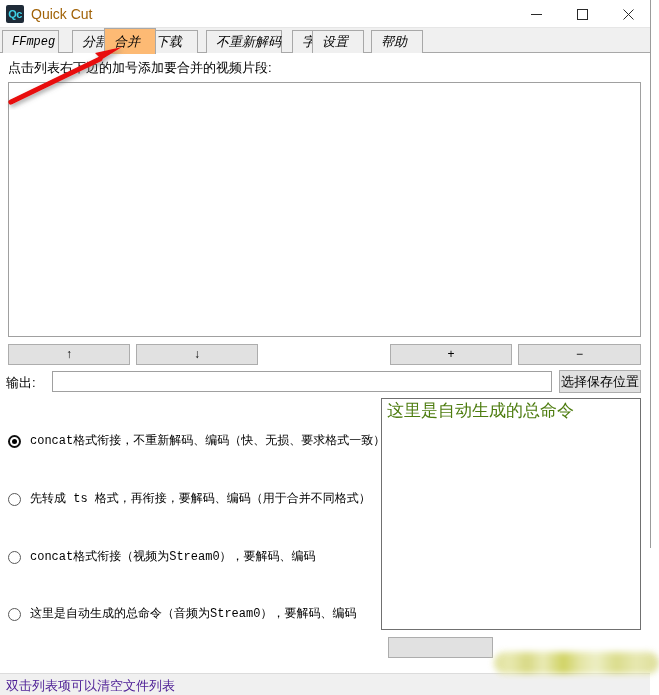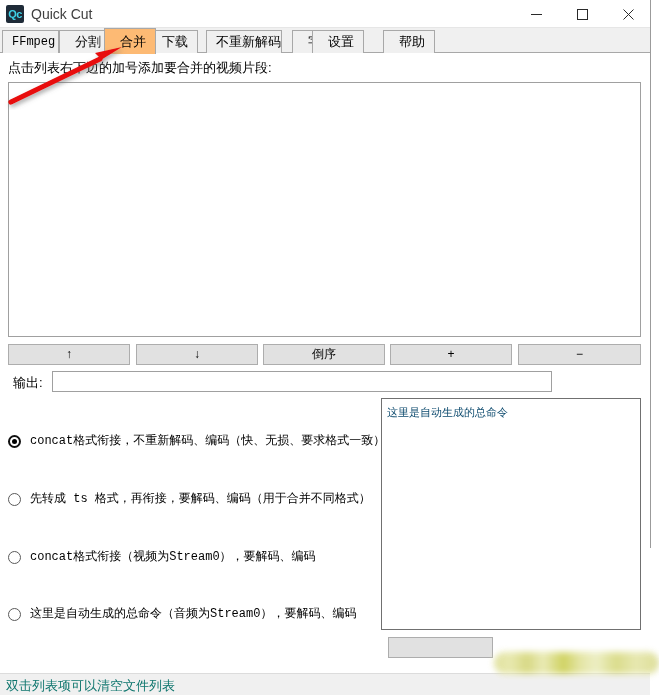--- a/index.html
+++ b/index.html
@@ -51,21 +51,21 @@
     font-weight: bold;
     line-height: 18px;
     text-align: center;
     letter-spacing: -0.5px;
   }
   #app-title {
     position: absolute;
     left: 31px; top: 5px;
     font-size: 14px;
     line-height: 18px;
-    color: #404040;
+    color: #a16207;
     white-space: nowrap;
   }
   .winbtn {
     position: absolute;
     top: 0;
     width: 46px;
     height: 28px;
     line-height: 28px;
     text-align: center;
     font-size: 13px;
@@ -94,21 +94,22 @@
     line-height: 22px;
     padding: 0 9px;
     background: #f0f0f0;
     border: 1px solid #a8a8a8;
     border-bottom: none;
     box-sizing: border-box;
     font-size: 13px;
     color: #000;
     white-space: nowrap;
     cursor: default;
-    text-align: right;
+    text-align: left;
+    font-style: italic;
   }
   .tab.active {
     top: 0px;
     height: 26px;
     line-height: 25px;
     background: #fdba74;
     border-color: #a8a8a8;
     z-index: 5;
   }
   .tab.mono { font-family: "Liberation Mono", "DejaVu Sans Mono", monospace; font-size: 12px; }
@@ -157,21 +158,21 @@
   }
   #btn-up    { left: 8px;   width: 122px; }
   #btn-down  { left: 136px; width: 122px; }
   #btn-rev   { left: 263px; width: 122px; }
   #btn-add   { left: 390px; width: 122px; }
   #btn-del   { left: 518px; width: 123px; }
 
   
   #out-label {
     position: absolute;
-    left: 13px; top: 321px;
+    left: 6px; top: 321px;
     font-size: 13px;
     color: #000;
     white-space: nowrap;
   }
   #out-input {
     position: absolute;
     left: 52px; top: 318px;
     width: 500px;
     height: 21px;
     background: #ffffff;
@@ -240,23 +241,23 @@
   
   #cmd-area {
     position: absolute;
     left: 381px; top: 345px;
     width: 260px;
     height: 232px;
     background: #ffffff;
     border: 1px solid #707070;
     box-sizing: border-box;
     padding: 4px 5px;
-    font-family: Liberation Sans, sans-serif;
-    font-size: 11px;
-    color: #0c4a6e;
+    font-family: Liberation Mono, monospace;
+    font-size: 17px;
+    color: #4d7c0f;
     overflow: hidden;
     line-height: 18px;
   }
 
   #btn-run {
     position: absolute;
     left: 388px; top: 584px;
     width: 105px; height: 21px;
     background: #e1e1e1;
     border: 1px solid #adadad;
@@ -271,21 +272,21 @@
     width: 650px;
     height: 22px;
     background: #f0f0f0;
     border-top: 1px solid #dcdcdc;
     box-sizing: border-box;
   }
   #status-text {
     position: absolute;
     left: 6px; top: 3px;
     font-size: 13px;
-    color: #0f766e;
+    color: #4c1d95;
     white-space: nowrap;
   }
 
   
   #annot-arrow {
     position: absolute;
     left: 0; top: 40px;
     width: 140px; height: 70px;
     pointer-events: none;
     z-index: 40;
@@ -328,43 +329,43 @@
     <div class="winbtn" id="btn-close">
       <svg width="11" height="11" viewBox="0 0 11 11">
         <line x1="0.5" y1="0.5" x2="10.5" y2="10.5" stroke="#2a2a2a" stroke-width="1"></line>
         <line x1="10.5" y1="0.5" x2="0.5" y2="10.5" stroke="#2a2a2a" stroke-width="1"></line>
       </svg>
     </div>
   </div>
 
   <div id="tabstrip">
     <div class="tab mono" style="left:2px;   width:57px;">FFmpeg</div>
-    <div class="tab" style="left:59px;  width:52px;">分割</div>
+    <div class="tab" style="left:72px;  width:52px;">分割</div>
     <div class="tab active" style="left:104px; width:52px;">合并</div>
     <div class="tab" style="left:146px; width:52px;">下载</div>
     <div class="tab" style="left:206px; width:76px;">不重新解码</div>
     <div class="tab" style="left:292px; width:52px;">字幕</div>
     <div class="tab" style="left:312px; width:52px;">设置</div>
-    <div class="tab" style="left:383px; width:52px;">帮助</div>
+    <div class="tab" style="left:371px; width:52px;">帮助</div>
   </div>
 
   <div id="content">
 
     <div id="hint-label">点击列表右下边的加号添加要合并的视频片段:</div>
 
     <div id="filelist"></div>
 
     <div class="rowbtn" id="btn-up">↑</div>
     <div class="rowbtn" id="btn-down">↓</div>
-    <div class="rowbtn" id="btn-rev">倒序</div>
     <div class="rowbtn" id="btn-add">+</div>
     <div class="rowbtn" id="btn-del">−</div>
 
     <div id="out-label">输出:</div>
     <input id="out-input" type="text" value="" style="">
+    <div id="btn-browse">选择保存位置</div>
 
     <div class="radio-row checked" id="radio-0">
       <span class="radio-mark"></span>
       <span class="radio-text">concat格式衔接，不重新解码、编码（快、无损、要求格式一致）</span>
     </div>
     <div class="radio-row" id="radio-1">
       <span class="radio-mark"></span>
       <span class="radio-text">先转成 ts 格式，再衔接，要解码、编码（用于合并不同格式）</span>
     </div>
     <div class="radio-row" id="radio-2">

